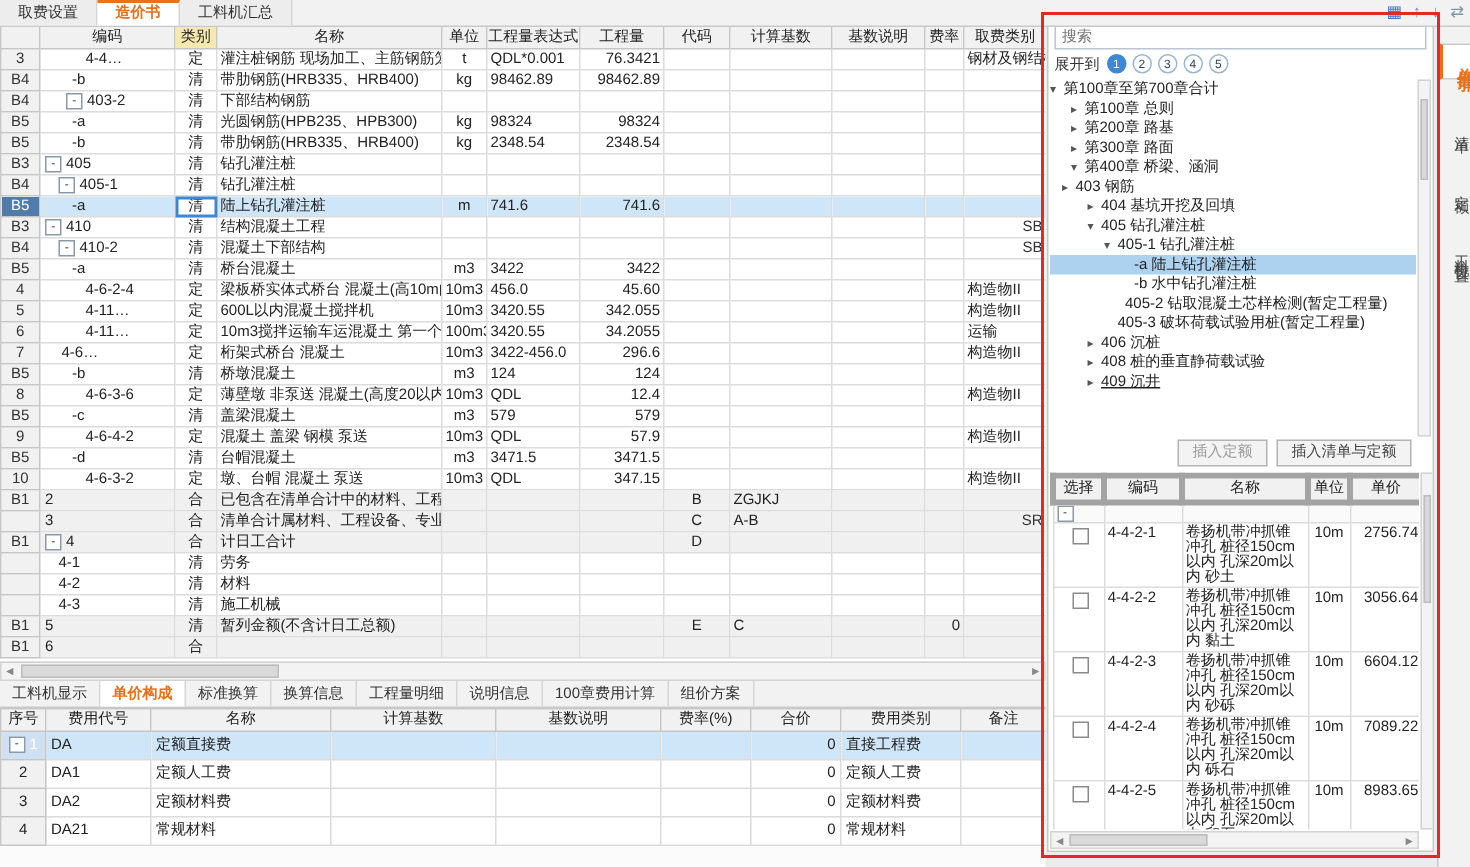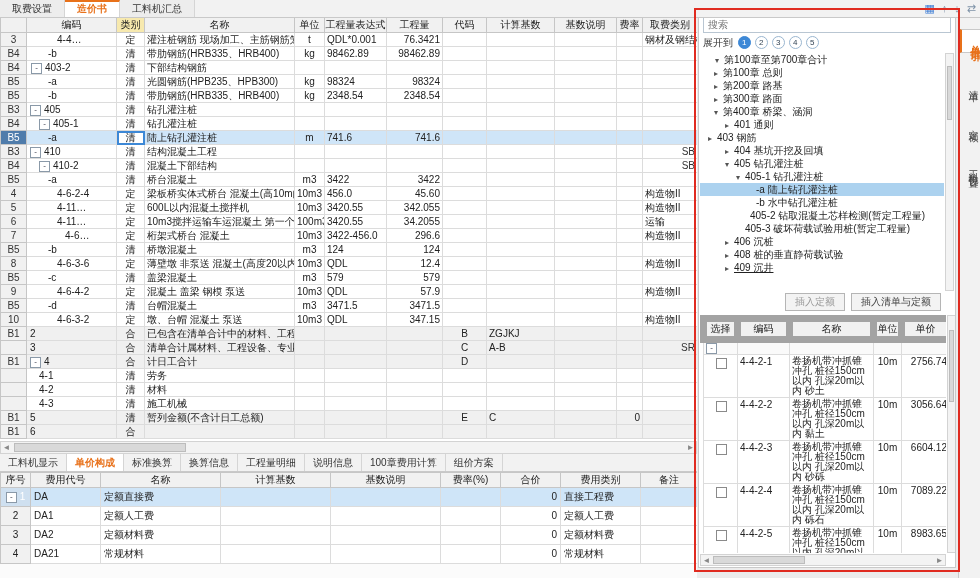--- a/index.html
+++ b/index.html
@@ -60,21 +60,21 @@
   #tree{position:absolute;left:1px;top:40px;width:244px;height:238px;overflow:hidden}
   .titem{height:13px;line-height:13px;white-space:nowrap;overflow:hidden;color:#222}
   .titem.sel{background:#acd2ef}
   .arrow{display:inline-block;width:9px;color:#555;font-size:8px}
   #tree-vs{left:246px;top:40px;width:9px;height:238px}
   #btnrow{position:absolute;top:280px;right:14px;display:flex;gap:6px}
   .btn{height:18px;line-height:16px;padding:0 9px;border:1px solid #b5b5b5;background:#f3f3f3;color:#444;font-size:10px;cursor:default}
   .btn.dim{color:#999}
   #price-wrap{position:absolute;left:1px;top:302px;width:246px;height:238px;overflow:hidden;background:#fff}
   .price{width:246px;font-size:10px}
-  .price th{height:14px;line-height:14px;background:#f1f1f1;border:7px solid #a3a3a3;font-weight:normal;text-align:center;padding:0}
+  .price th{height:14px;line-height:14px;background:#f1f1f1;border:4px solid #a3a3a3;font-weight:normal;text-align:center;padding:0}
   .price td{border:1px solid #dcdcdc;padding:1px 2px;vertical-align:top;overflow:hidden;background:#fff}
   .price td.name{white-space:normal;line-height:10px}
   .price tr.prow td{height:30px}
   .price tr.grow td{height:8px;line-height:8px;background:#fafafa;padding:0 2px}
   .chk{display:inline-block;width:9px;height:9px;border:1px solid #8a8a8a;background:#fff;margin:2px 0 0 10px}
   #price-vs{left:248px;top:302px;width:9px;height:238px}
   #price-hs{left:1px;top:541px;width:246px;height:12px}
   
   #sidetabs{position:absolute;left:958px;top:17px;width:22px;height:561px;background:#f2f2f2;border-left:1px solid #c9c9c9;box-sizing:border-box}
   .vtab{writing-mode:vertical-rl;width:19px;margin:22px 0 0 1px;padding:7px 2px;color:#444;letter-spacing:2px;font-size:10px;line-height:15px;cursor:default}
@@ -154,21 +154,21 @@
           <td>98462.89</td>
           <td class="r">98462.89</td>
           <td class="c"></td>
           <td></td>
           <td></td>
           <td class="r"></td>
           <td></td>
         </tr>
         <tr>
           <td class="rowhead">B4</td>
-          <td style="padding-left: 4px;"><span class="cbox">-</span><span>403-2</span></td>
+          <td style="padding-left: 17px;"><span class="cbox">-</span><span>403-2</span></td>
           <td class="c">清</td>
           <td>下部结构钢筋</td>
           <td class="c"></td>
           <td></td>
           <td class="r"></td>
           <td class="c"></td>
           <td></td>
           <td></td>
           <td class="r"></td>
           <td></td>
@@ -326,21 +326,21 @@
           <td>3420.55</td>
           <td class="r">34.2055</td>
           <td class="c"></td>
           <td></td>
           <td></td>
           <td class="r"></td>
           <td><span>运输</span></td>
         </tr>
         <tr>
           <td class="rowhead">7</td>
-          <td style="padding-left: 38px;"><span>4-6…</span></td>
+          <td style="padding-left: 14px;"><span>4-6…</span></td>
           <td class="c">定</td>
           <td>桁架式桥台 混凝土</td>
           <td class="c">10m3</td>
           <td>3422-456.0</td>
           <td class="r">296.6</td>
           <td class="c"></td>
           <td></td>
           <td></td>
           <td class="r"></td>
           <td><span>构造物II</span></td>
@@ -638,26 +638,25 @@
   </table>
 </div>
 
 <div id="rpanel">
   <input id="search-input" type="text" placeholder="搜索" style="">
   <div id="exprow">
     <span>展开到</span>
     <span id="expand-levels"><span class="lvl active">1</span><span class="lvl">2</span><span class="lvl">3</span><span class="lvl">4</span><span class="lvl">5</span></span>
   </div>
   <div id="tree">
-      <div class="titem" style="padding-left: 15px;"><span class="arrow">▾</span><span>第100章至第700章合计</span></div>
+      <div class="titem" style="padding-left: 0;"><span class="arrow">▾</span><span>第100章至第700章合计</span></div>
       <div class="titem" style="padding-left: 14px;"><span class="arrow">▸</span><span>第100章 总则</span></div>
       <div class="titem" style="padding-left: 14px;"><span class="arrow">▸</span><span>第200章 路基</span></div>
       <div class="titem" style="padding-left: 14px;"><span class="arrow">▸</span><span>第300章 路面</span></div>
       <div class="titem" style="padding-left: 14px;"><span class="arrow">▾</span><span>第400章 桥梁、涵洞</span></div>
-      <div class="titem" style="padding-left: 25px;"><span class="arrow">▸</span><span>401 通则</span></div>
       <div class="titem" style="padding-left: 8px;"><span class="arrow">▸</span><span>403 钢筋</span></div>
       <div class="titem" style="padding-left: 25px;"><span class="arrow">▸</span><span>404 基坑开挖及回填</span></div>
       <div class="titem" style="padding-left: 25px;"><span class="arrow">▾</span><span>405 钻孔灌注桩</span></div>
       <div class="titem" style="padding-left: 36px;"><span class="arrow">▾</span><span>405-1 钻孔灌注桩</span></div>
       <div class="titem sel" style="padding-left: 47px;"><span class="arrow"></span><span>-a 陆上钻孔灌注桩</span></div>
       <div class="titem" style="padding-left: 47px;"><span class="arrow"></span><span>-b 水中钻孔灌注桩</span></div>
       <div class="titem" style="padding-left: 22px; text-align: center;"><span class="arrow"></span><span>405-2 钻取混凝土芯样检测(暂定工程量)</span></div>
       <div class="titem" style="padding-left: 36px;"><span class="arrow"></span><span>405-3 破坏荷载试验用桩(暂定工程量)</span></div>
       <div class="titem" style="padding-left: 25px;"><span class="arrow">▸</span><span>406 沉桩</span></div>
       <div class="titem" style="padding-left: 25px;"><span class="arrow">▸</span><span>408 桩的垂直静荷载试验</span></div>

